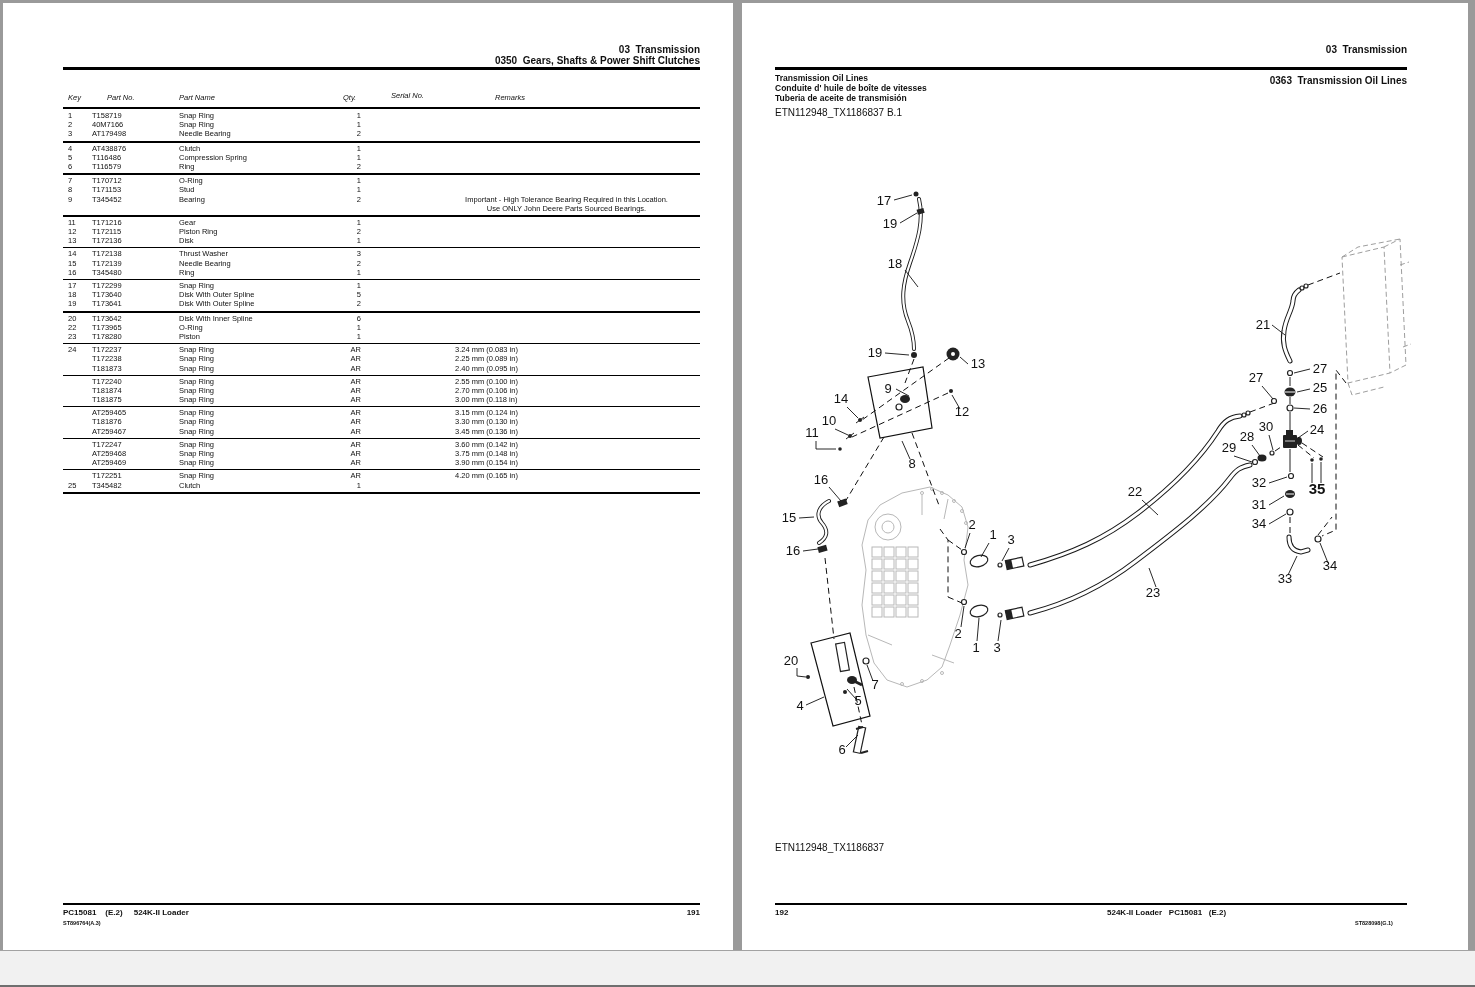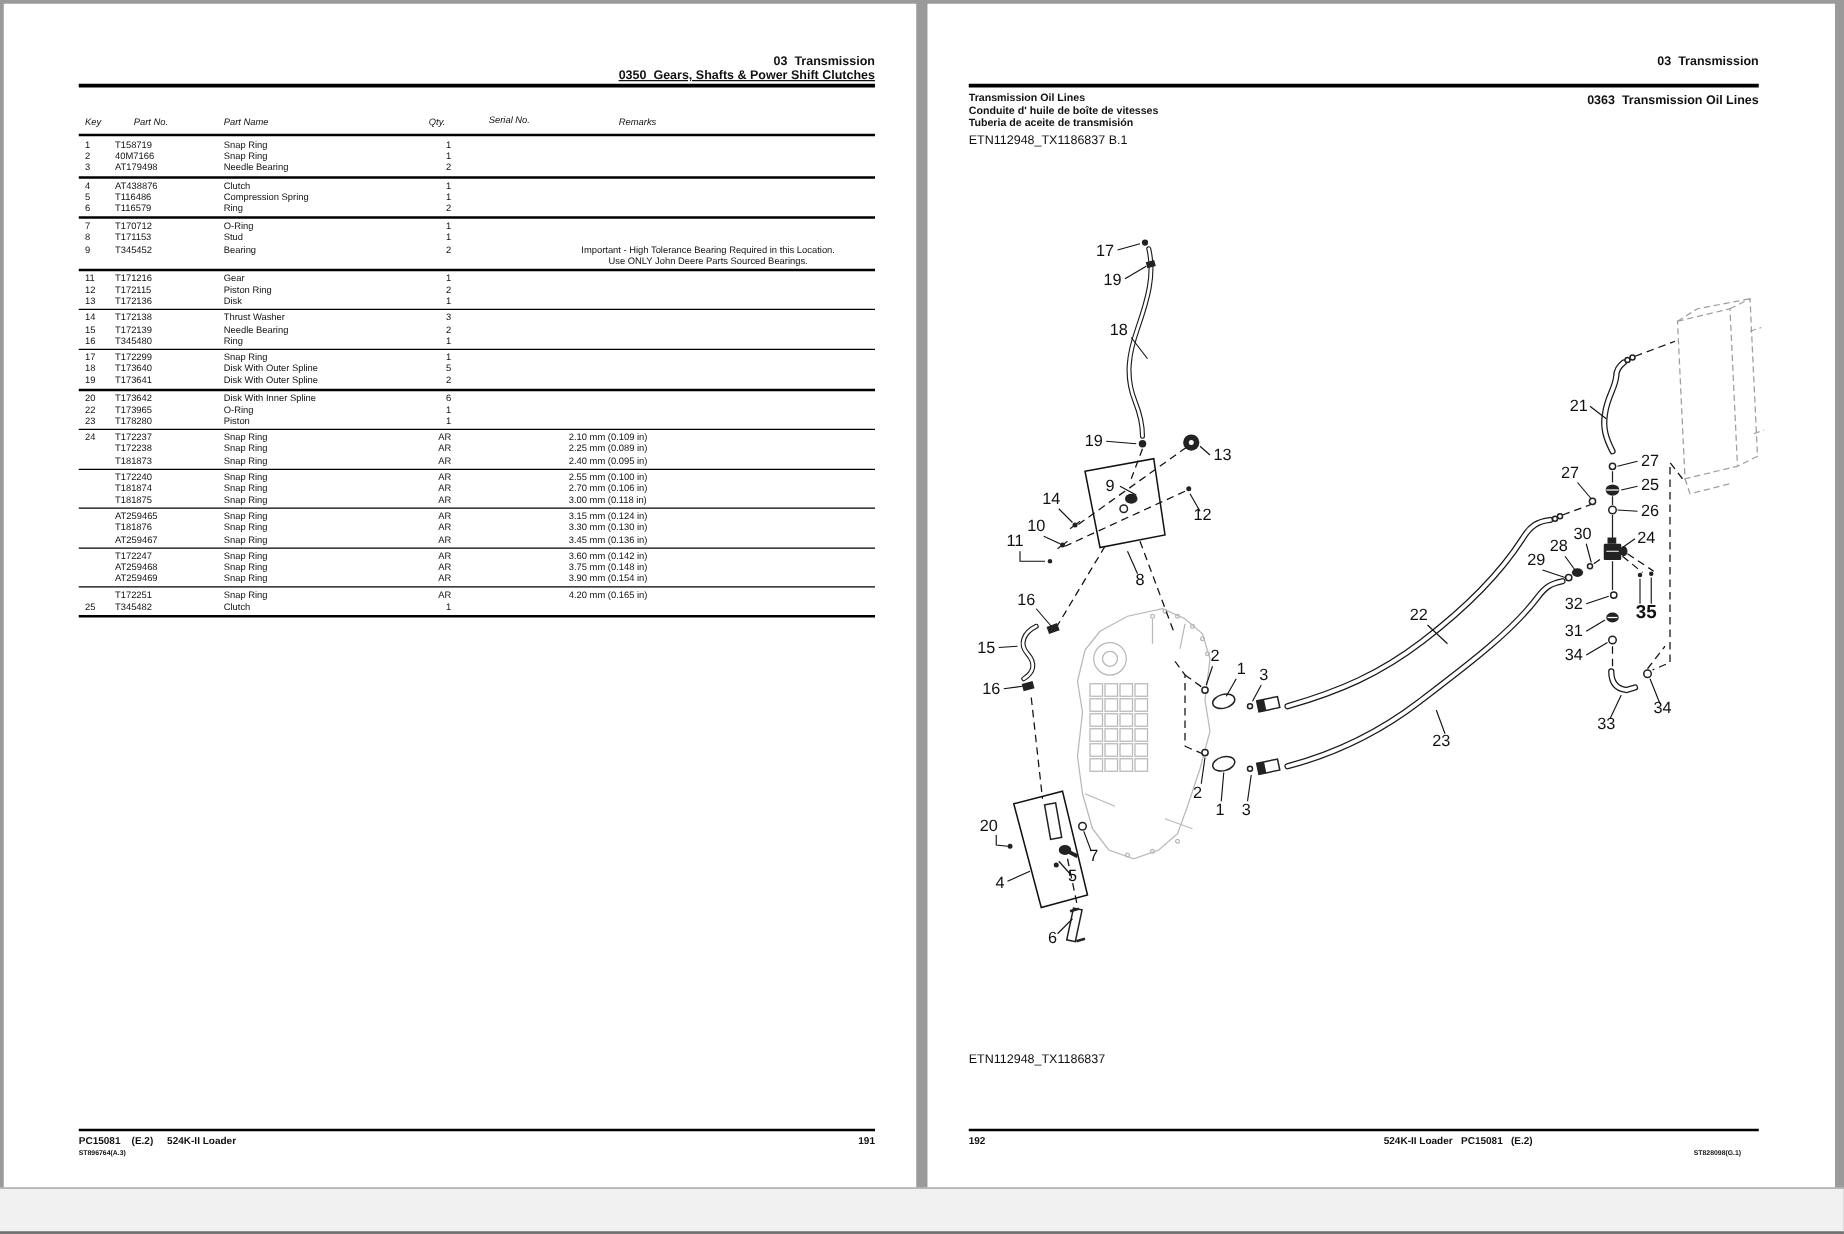--- a/index.html
+++ b/index.html
@@ -46,21 +46,21 @@
   
   #toolbar{position:absolute;left:0;top:950px;width:1475px;height:35px;background:#f1f1f1;
            border-top:1px solid #a2a2a2;}
   #toolbar-bottom{position:absolute;left:0;top:985px;width:1475px;height:2px;background:#6f6f6f;}
 </style>
 </head>
 <body>
 
 <div class="page" id="page-left">
   <div class="hdr" style="left:300px;top:41px;width:397px;">03  Transmission</div>
-  <div class="hdr" style="left:300px;top:52px;width:397px;text-decoration:underline;">0350  Gears, Shafts &amp; Power Shift Clutches</div>
+  <div class="hdr" style="left:300px;top:52px;width:397px;">0350  Gears, Shafts &amp; Power Shift Clutches</div>
   <div class="rule" style="left:60px;top:64px;width:637px;height:2.5px;"></div>
 
   <div class="colhead" style="left:65px;top:90px;">Key</div>
   <div class="colhead" style="left:104px;top:90px;">Part No.</div>
   <div class="colhead" style="left:176px;top:90px;">Part Name</div>
   <div class="colhead" style="left:340px;top:90px;">Qty.</div>
   <div class="colhead" style="left:388px;top:88px;">Serial No.</div>
   <div class="colhead" style="left:492px;top:90px;">Remarks</div>
   <div class="rule" style="left:60px;top:104px;width:637px;height:1.5px;"></div>
 
@@ -208,21 +208,21 @@
           <div class="tcell c-name">Piston</div>
           <div class="tcell c-qty">1</div>
         </div>
       </div>
       <div class="tgroup">
         <div class="trow">
           <div class="tcell c-key">24</div>
           <div class="tcell c-part">T172237</div>
           <div class="tcell c-name">Snap Ring</div>
           <div class="tcell c-qty">AR</div>
-          <div class="tcell c-remark">2.10 mm (0.109 in)</div>
+          <div class="tcell c-remark">3.24 mm (0.083 in)</div>
         </div>
         <div class="trow">
           <div class="tcell c-key"></div>
           <div class="tcell c-part">T172238</div>
           <div class="tcell c-name">Snap Ring</div>
           <div class="tcell c-qty">AR</div>
           <div class="tcell c-remark">2.25 mm (0.089 in)</div>
         </div>
         <div class="trow">
           <div class="tcell c-key"></div>

